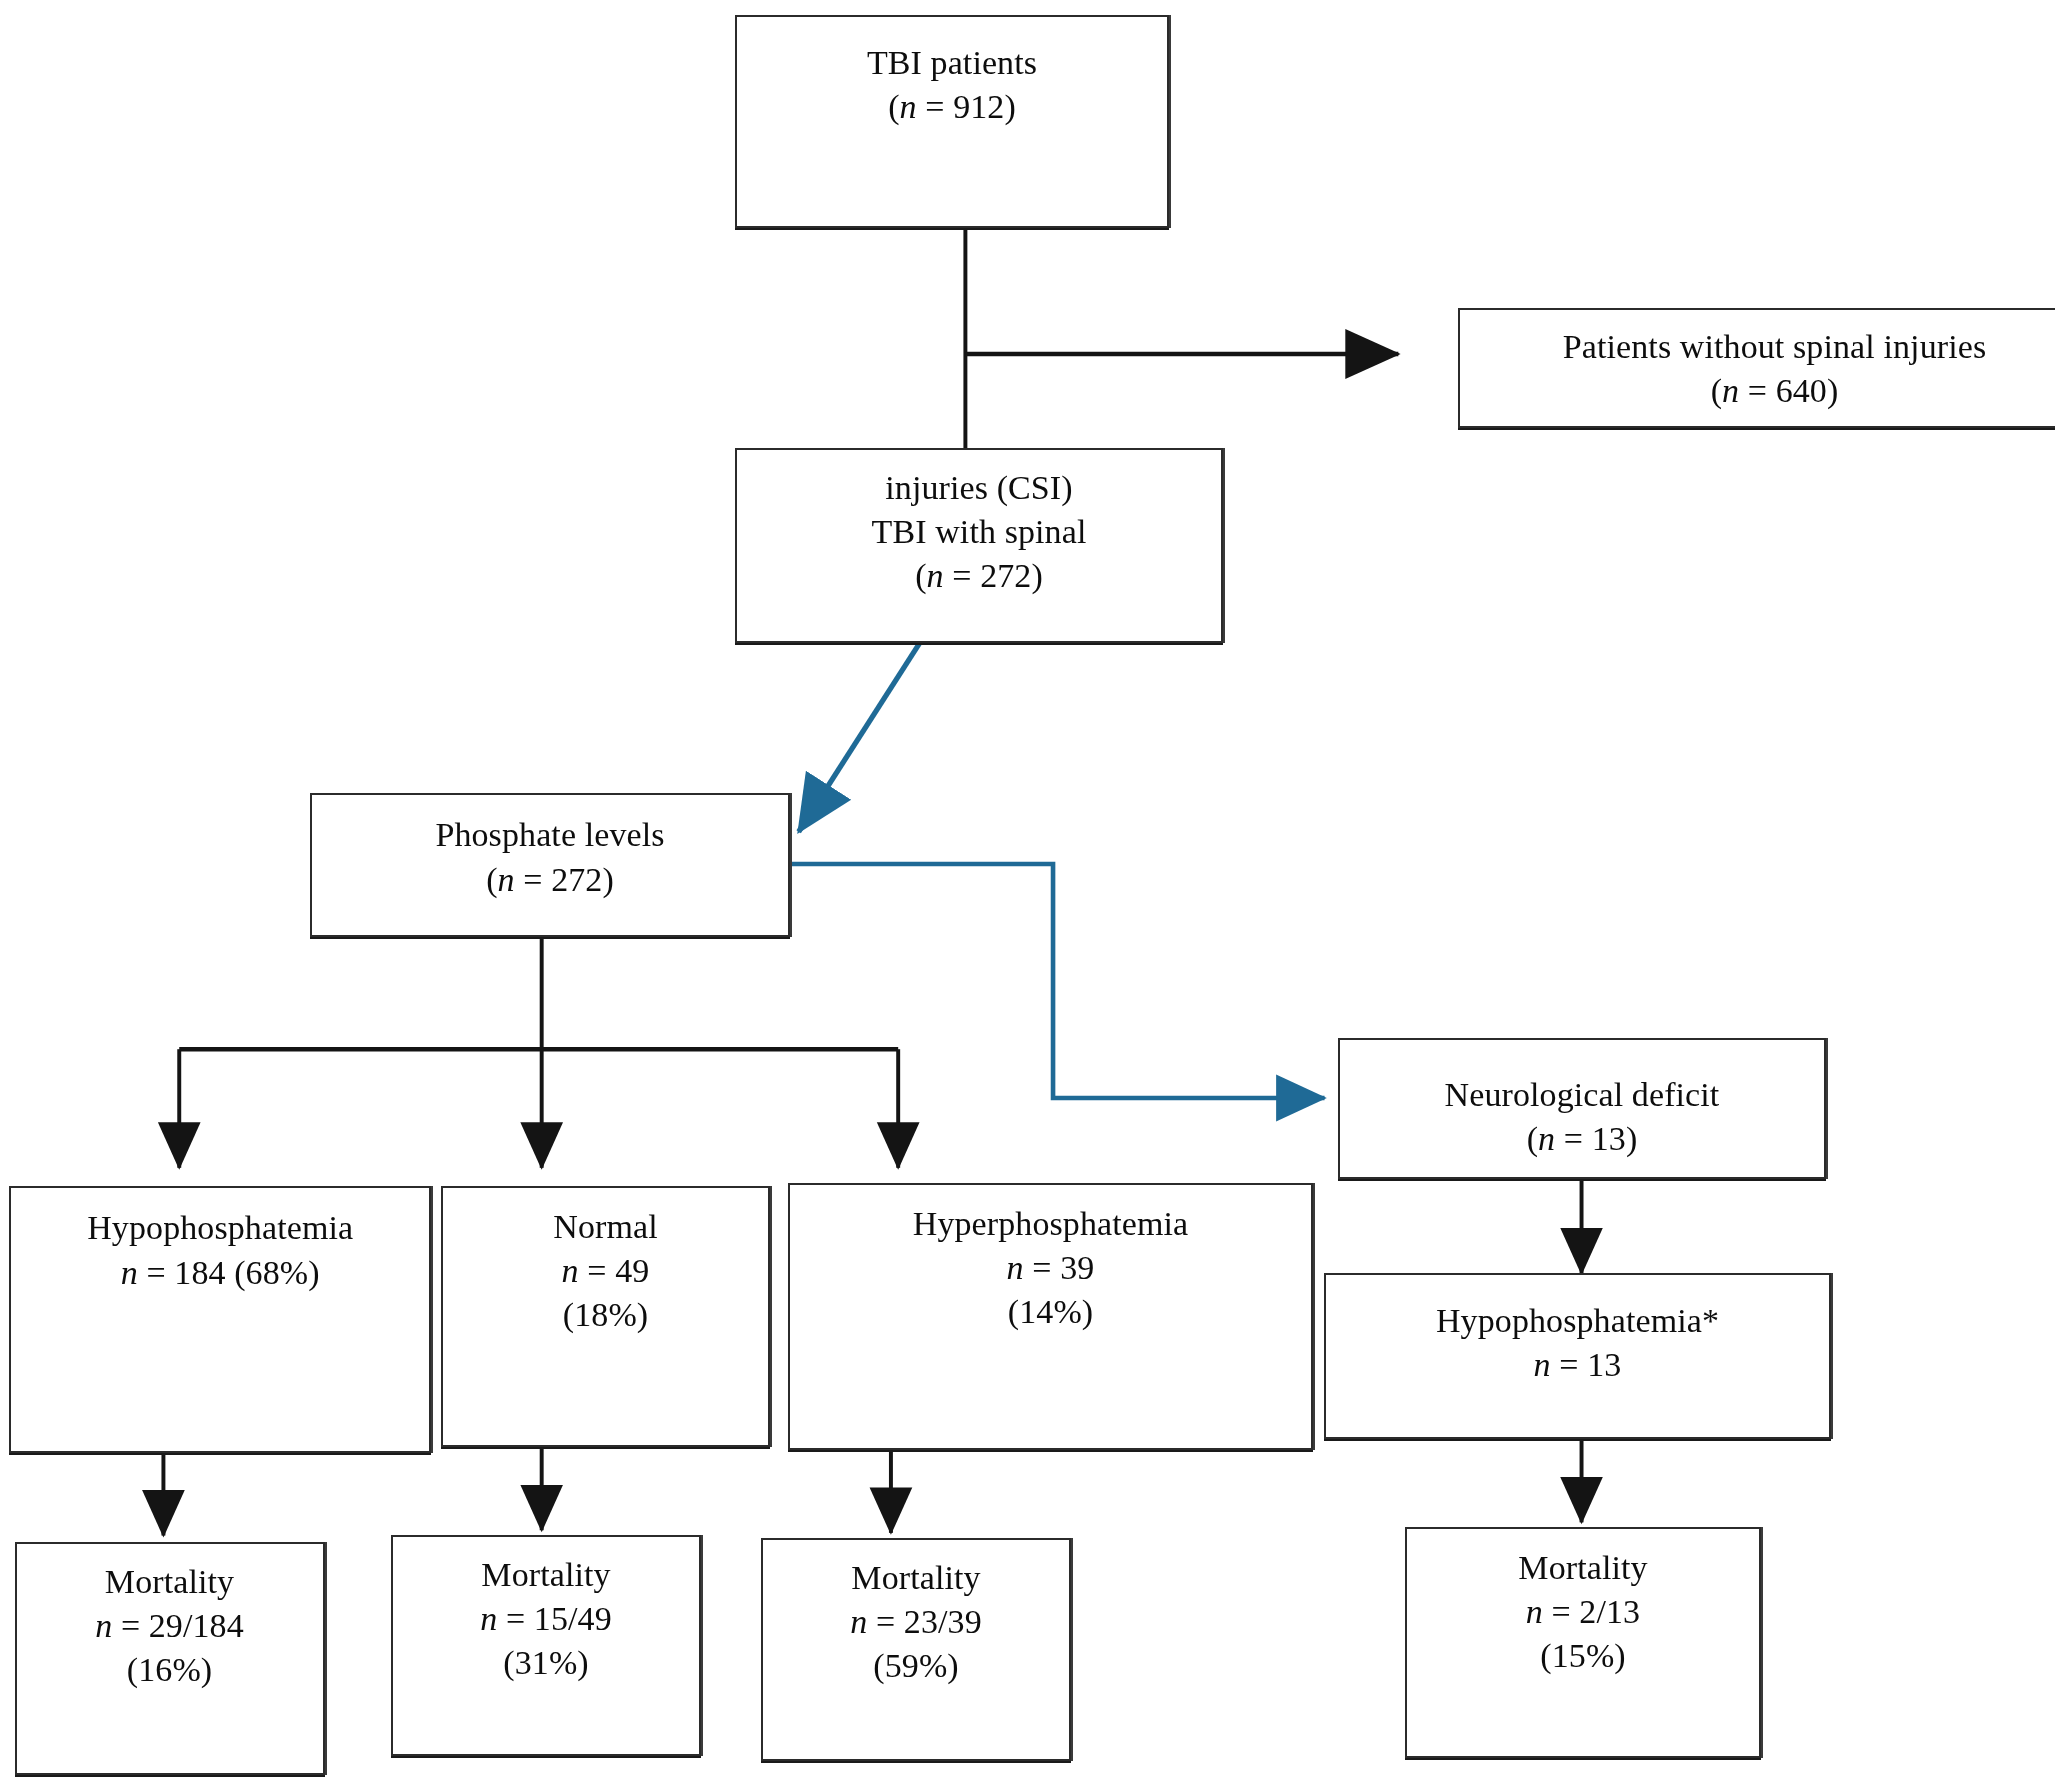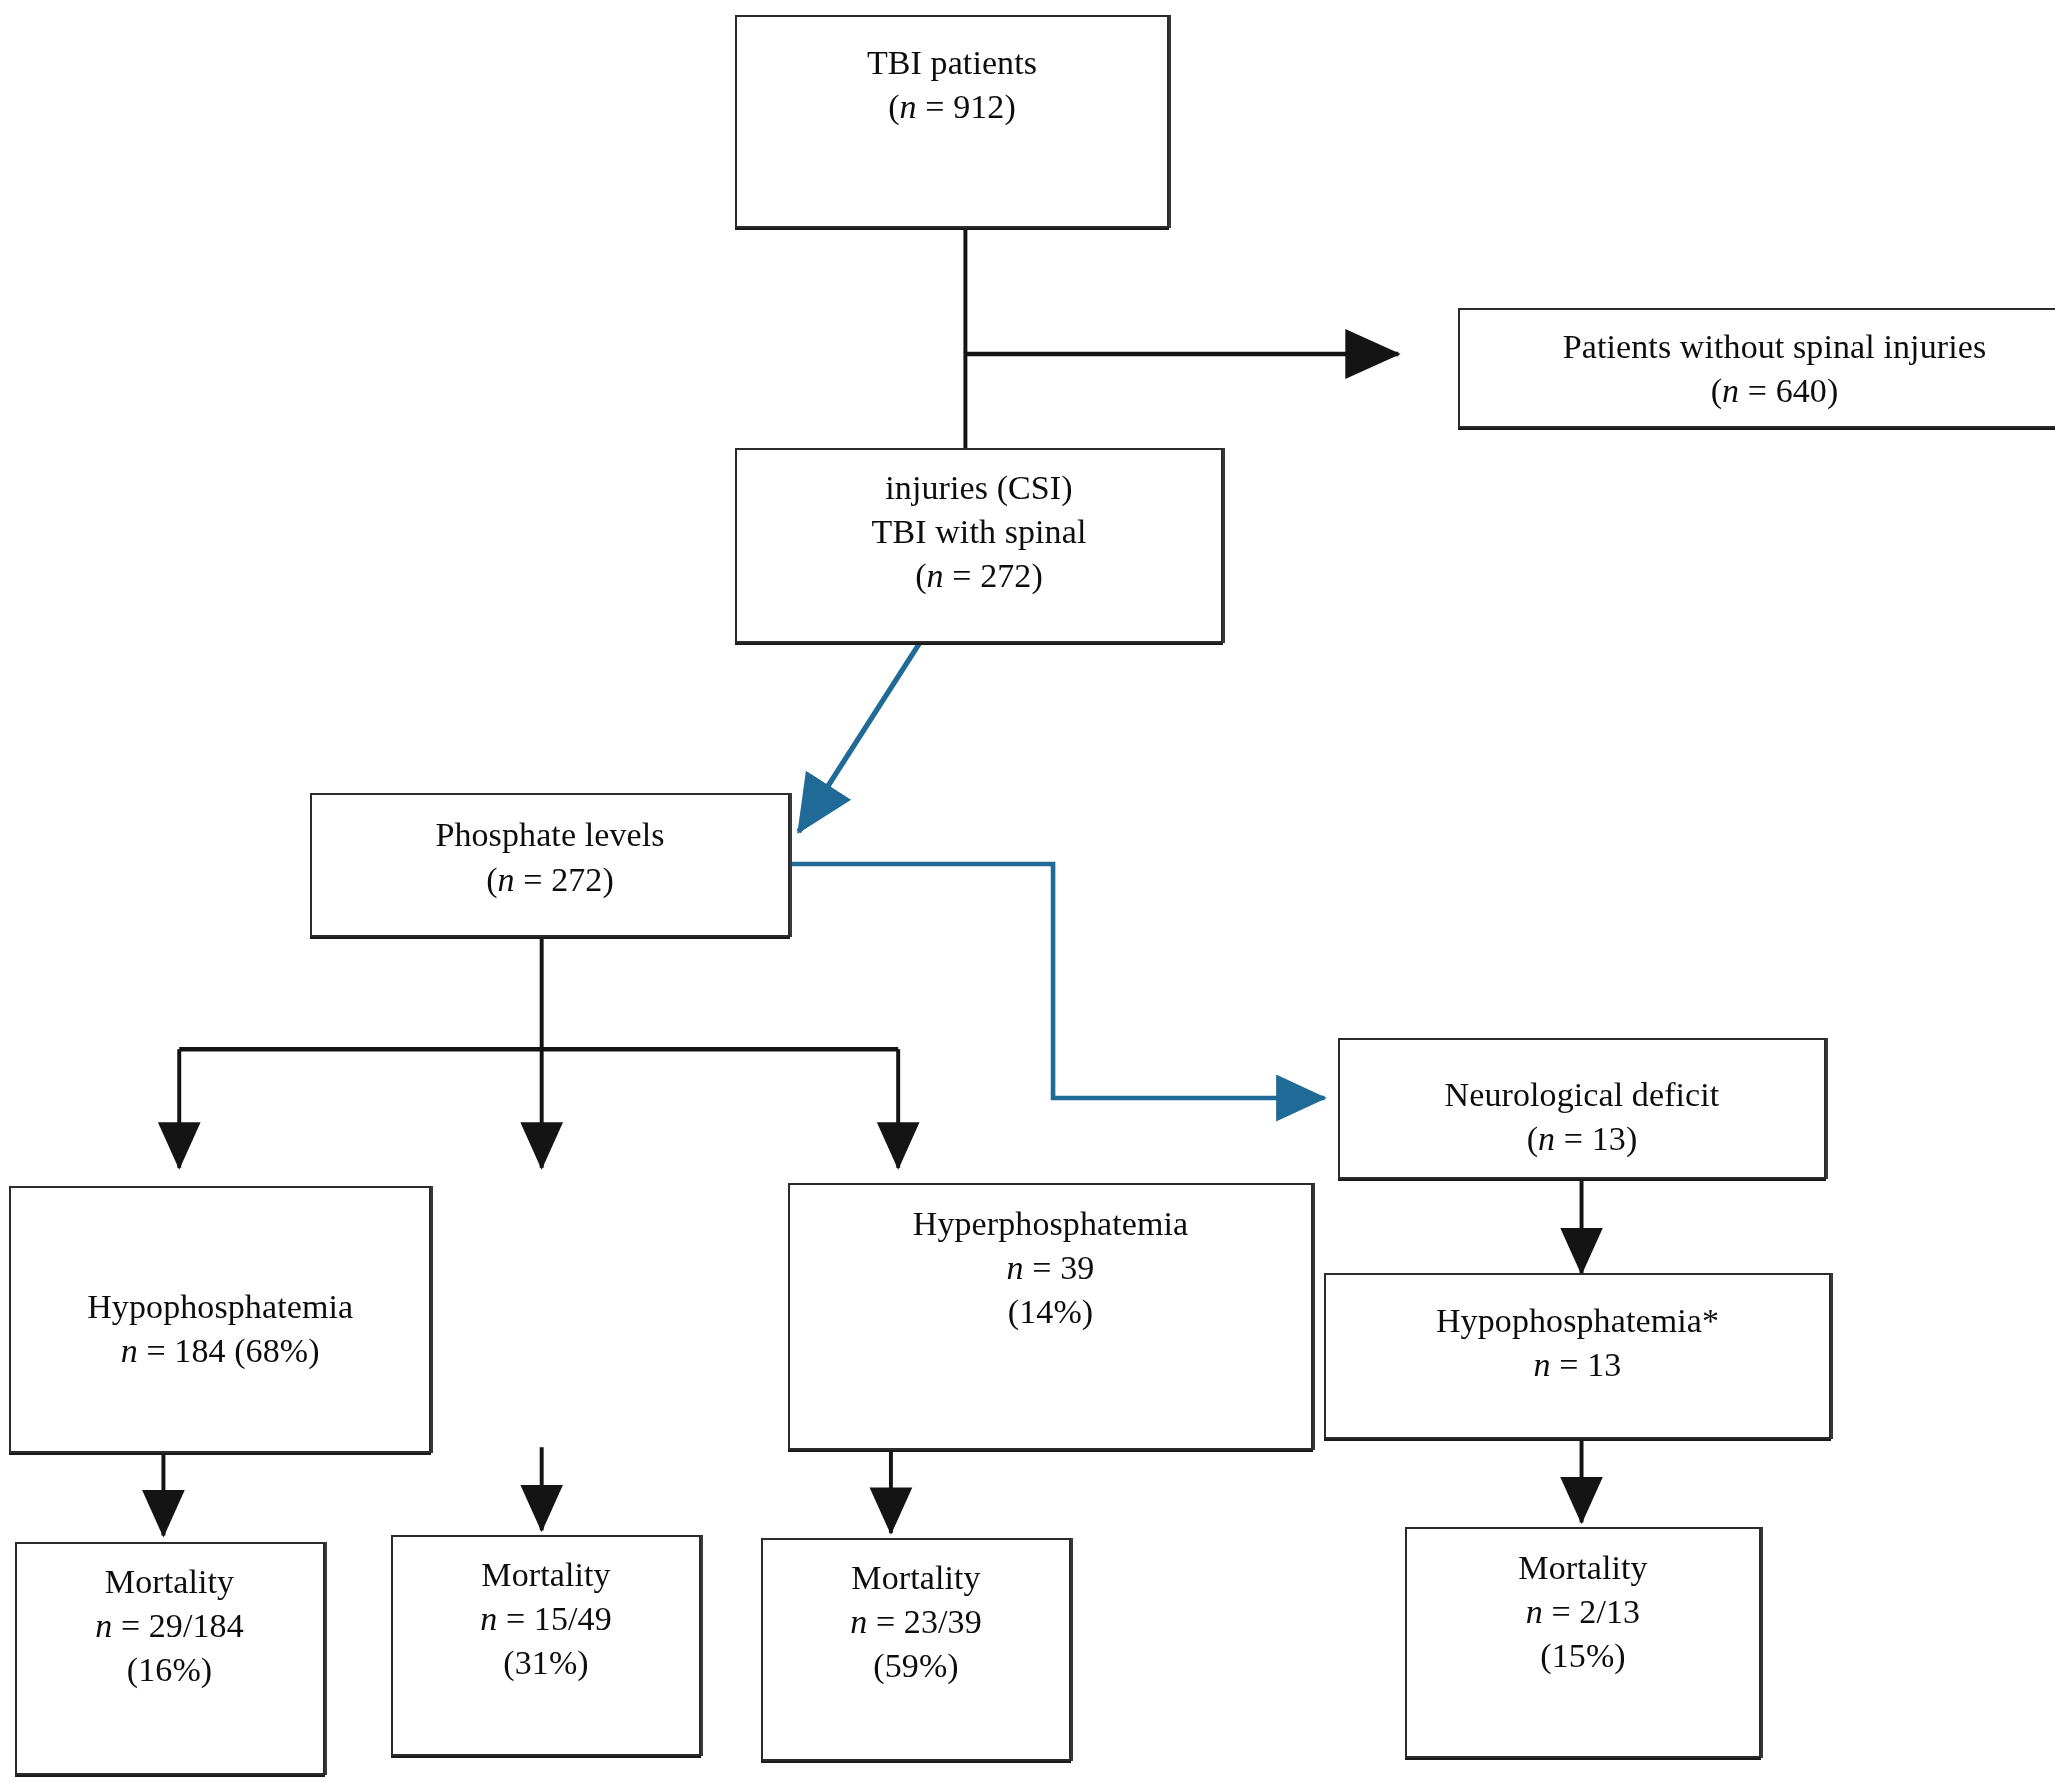--- a/index.html
+++ b/index.html
@@ -110,27 +110,34 @@
     </div>
   </div>
 
   <div class="node" style="left:310px; top:793px; width:480px; height:144px; padding-top:18.4px;">
     <div class="lines">
       <span class="tline">Phosphate levels</span>
       <span class="tline">(<em>n</em> = 272)</span>
     </div>
   </div>
 
-  <div class="node" style="left:9.2px; top:1186px; width:422px; height:267px; padding-top:18.4px;justify-content:center;">
+  <div class="node" style="left:9.2px; top:1186px; width:422px; height:267px; padding-top:18.4px;">
     <div class="lines">
       <span class="tline">Hypophosphatemia</span>
       <span class="tline"><em>n</em> = 184 (68%)</span>
     </div>
   </div>
 
+  <div class="node" style="left:441px; top:1186px; width:329px; height:261px; padding-top:17px;">
+    <div class="lines">
+      <span class="tline">Normal</span>
+      <span class="tline"><em>n</em> = 49</span>
+      <span class="tline">(18%)</span>
+    </div>
+  </div>
 
   <div class="node" style="left:788px; top:1183px; width:525px; height:267px; padding-top:17px;">
     <div class="lines">
       <span class="tline">Hyperphosphatemia</span>
       <span class="tline"><em>n</em> = 39</span>
       <span class="tline">(14%)</span>
     </div>
   </div>
 
   <div class="node" style="left:1338px; top:1038px; width:488px; height:141px; padding-top:33px;">

